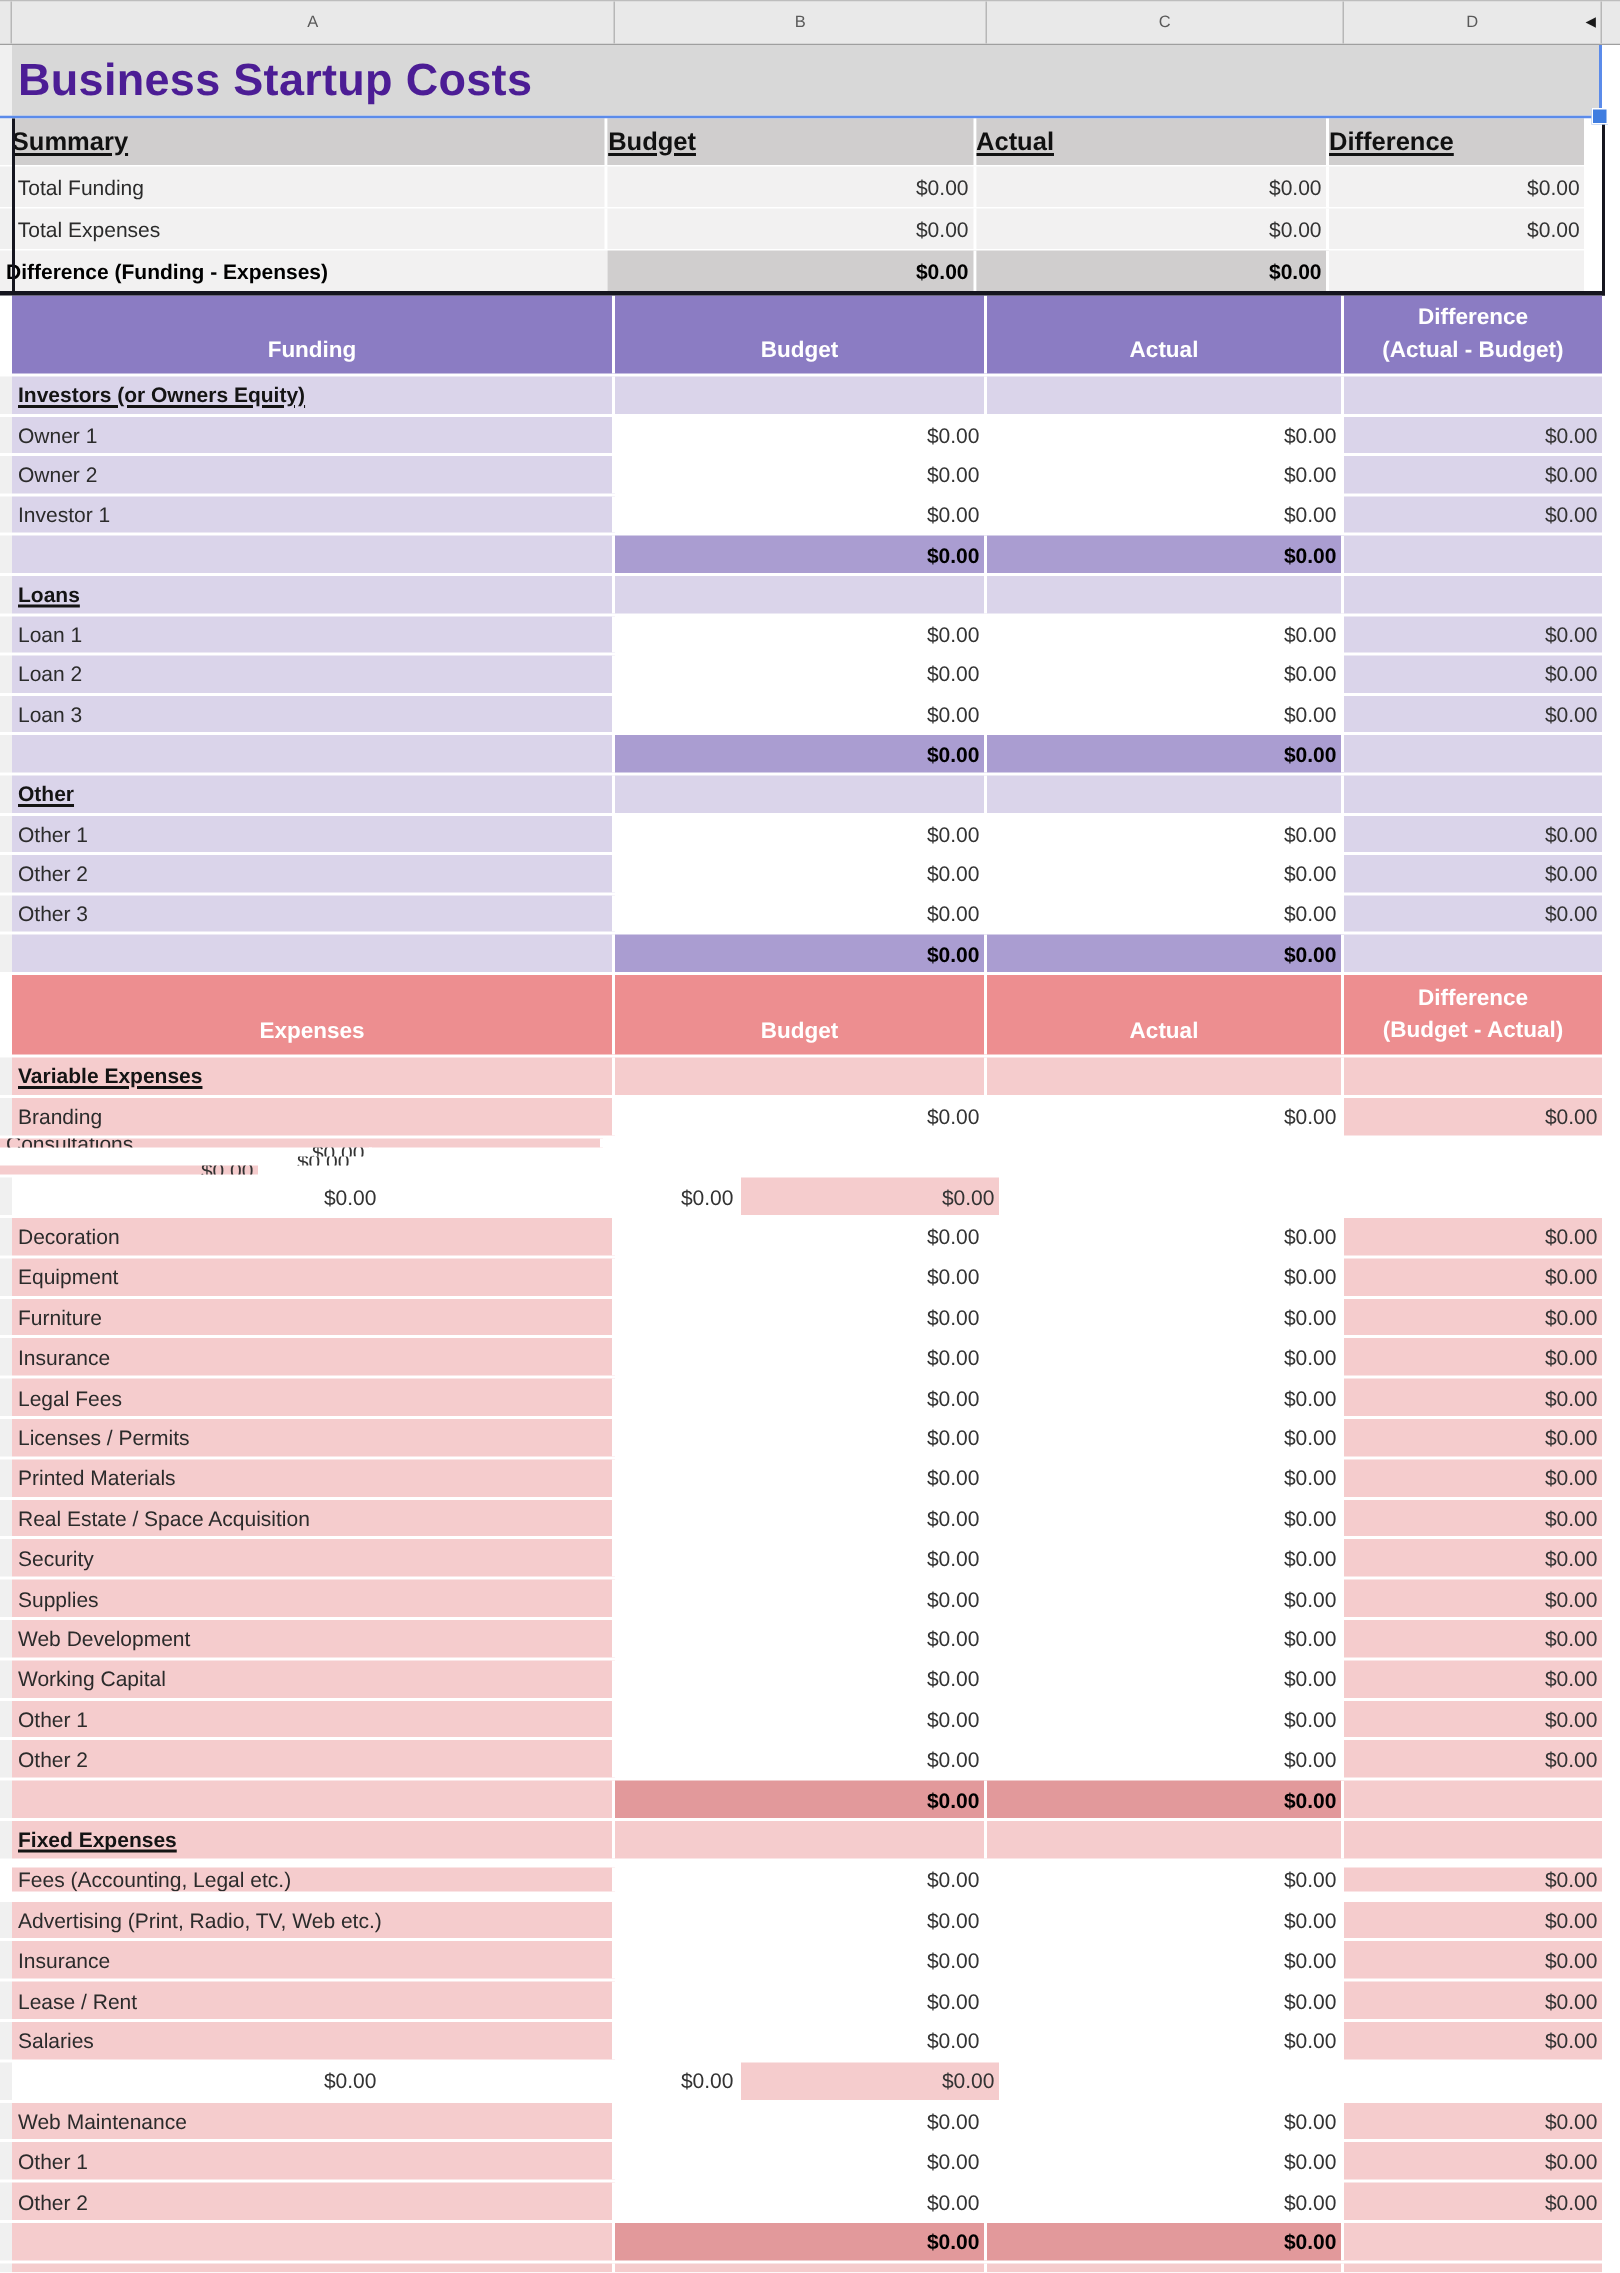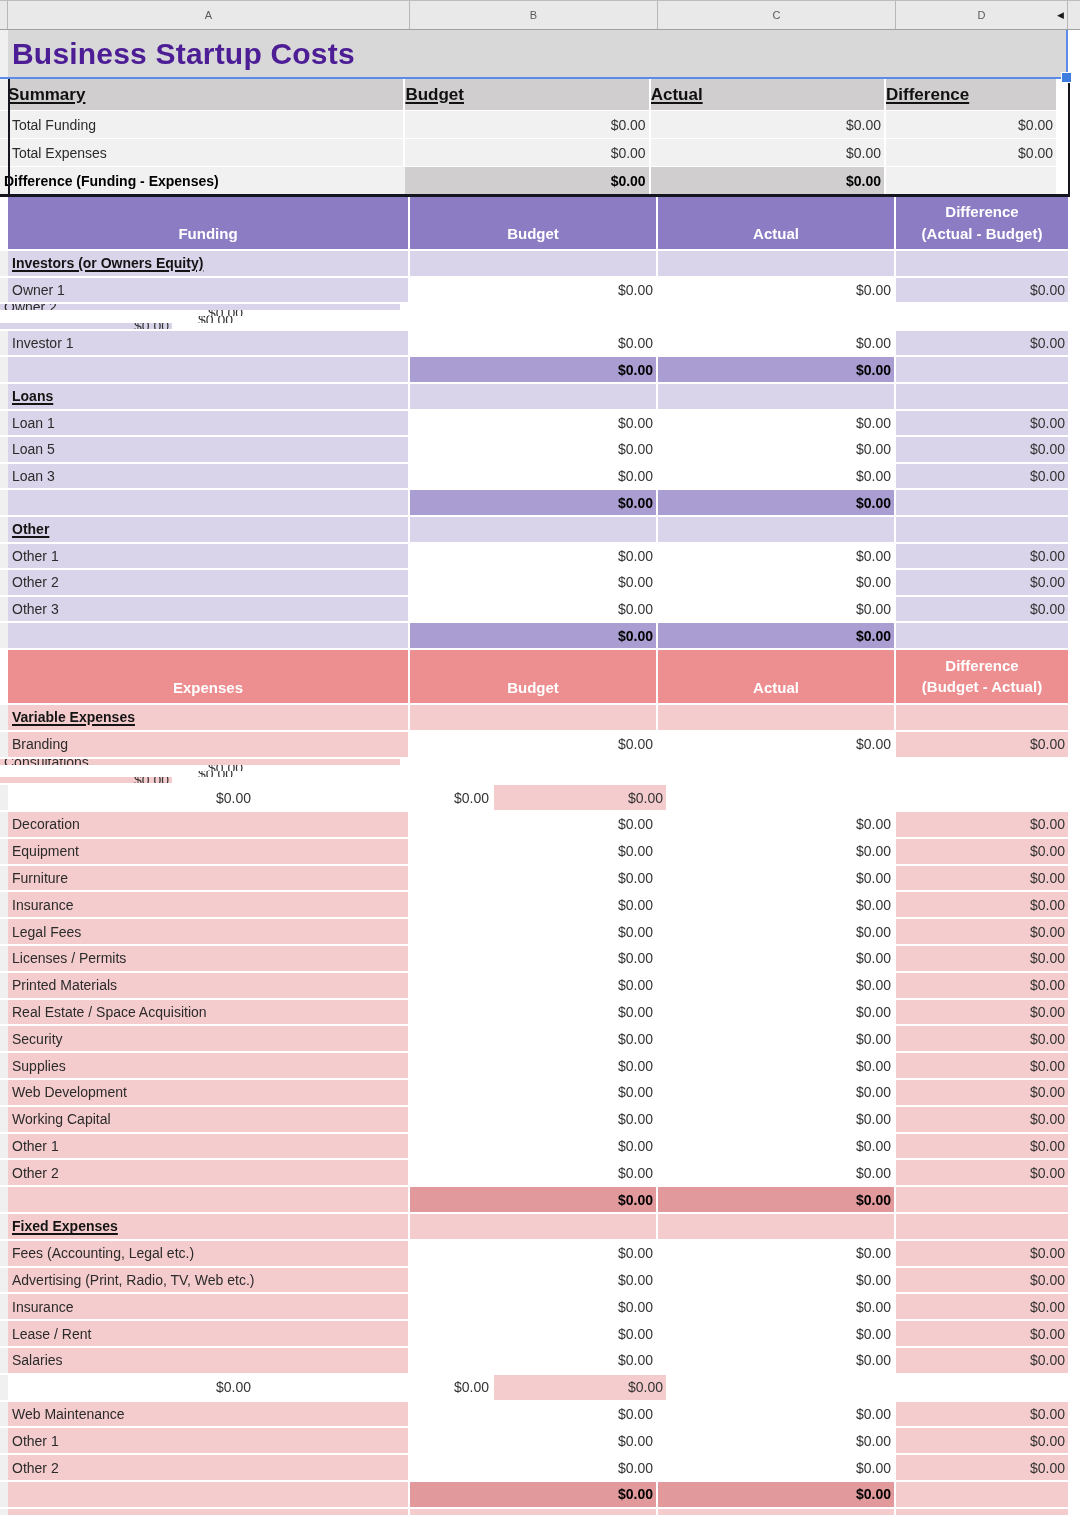--- a/index.html
+++ b/index.html
@@ -146,21 +146,21 @@
         <div class="c ce"></div>
       </div>
       <div class="row body-row funding" style="height: 26.6px;">
         <div class="c cg"></div>
         <div class="c ca lite lbl sep">Owner 1</div>
         <div class="c cb val sep">$0.00</div>
         <div class="c cc val sep">$0.00</div>
         <div class="c cd lite val">$0.00</div>
         <div class="c ce"></div>
       </div>
-      <div class="row body-row funding" style="height: 26.6px; flex-direction: column;">
+      <div class="row body-row funding" style="height: 26.6px;">
         <div class="c cg"></div>
         <div class="c ca lite lbl sep">Owner 2</div>
         <div class="c cb val sep">$0.00</div>
         <div class="c cc val sep">$0.00</div>
         <div class="c cd lite val">$0.00</div>
         <div class="c ce"></div>
       </div>
       <div class="row body-row funding" style="height: 26.6px;">
         <div class="c cg"></div>
         <div class="c ca lite lbl sep">Investor 1</div>
@@ -188,21 +188,21 @@
       <div class="row body-row funding" style="height: 26.6px;">
         <div class="c cg"></div>
         <div class="c ca lite lbl sep">Loan 1</div>
         <div class="c cb val sep">$0.00</div>
         <div class="c cc val sep">$0.00</div>
         <div class="c cd lite val">$0.00</div>
         <div class="c ce"></div>
       </div>
       <div class="row body-row funding" style="height: 26.6px;">
         <div class="c cg"></div>
-        <div class="c ca lite lbl sep">Loan 5</div>
+        <div class="c ca lite lbl sep">Loan 2</div>
         <div class="c cb val sep">$0.00</div>
         <div class="c cc val sep">$0.00</div>
         <div class="c cd lite val">$0.00</div>
         <div class="c ce"></div>
       </div>
       <div class="row body-row funding" style="height: 26.6px;">
         <div class="c cg"></div>
         <div class="c ca lite lbl sep">Loan 3</div>
         <div class="c cb val sep">$0.00</div>
         <div class="c cc val sep">$0.00</div>
@@ -423,21 +423,21 @@
         <div class="c ce"></div>
       </div>
       <div class="row body-row expenses" style="height: 26.8px;">
         <div class="c cg"></div>
         <div class="c ca lite lbl subhead sep">Fixed Expenses</div>
         <div class="c cb lite sep"></div>
         <div class="c cc lite sep"></div>
         <div class="c cd lite"></div>
         <div class="c ce"></div>
       </div>
-      <div class="row body-row expenses" style="height: 26.8px;">
+      <div class="row body-row expenses" style="height: 26.8px; align-items: center;">
         <div class="c cg"></div>
         <div class="c ca lite lbl sep">Fees (Accounting, Legal etc.)</div>
         <div class="c cb val sep">$0.00</div>
         <div class="c cc val sep">$0.00</div>
         <div class="c cd lite val">$0.00</div>
         <div class="c ce"></div>
       </div>
       <div class="row body-row expenses" style="height: 26.8px;">
         <div class="c cg"></div>
         <div class="c ca lite lbl sep">Advertising (Print, Radio, TV, Web etc.)</div>

